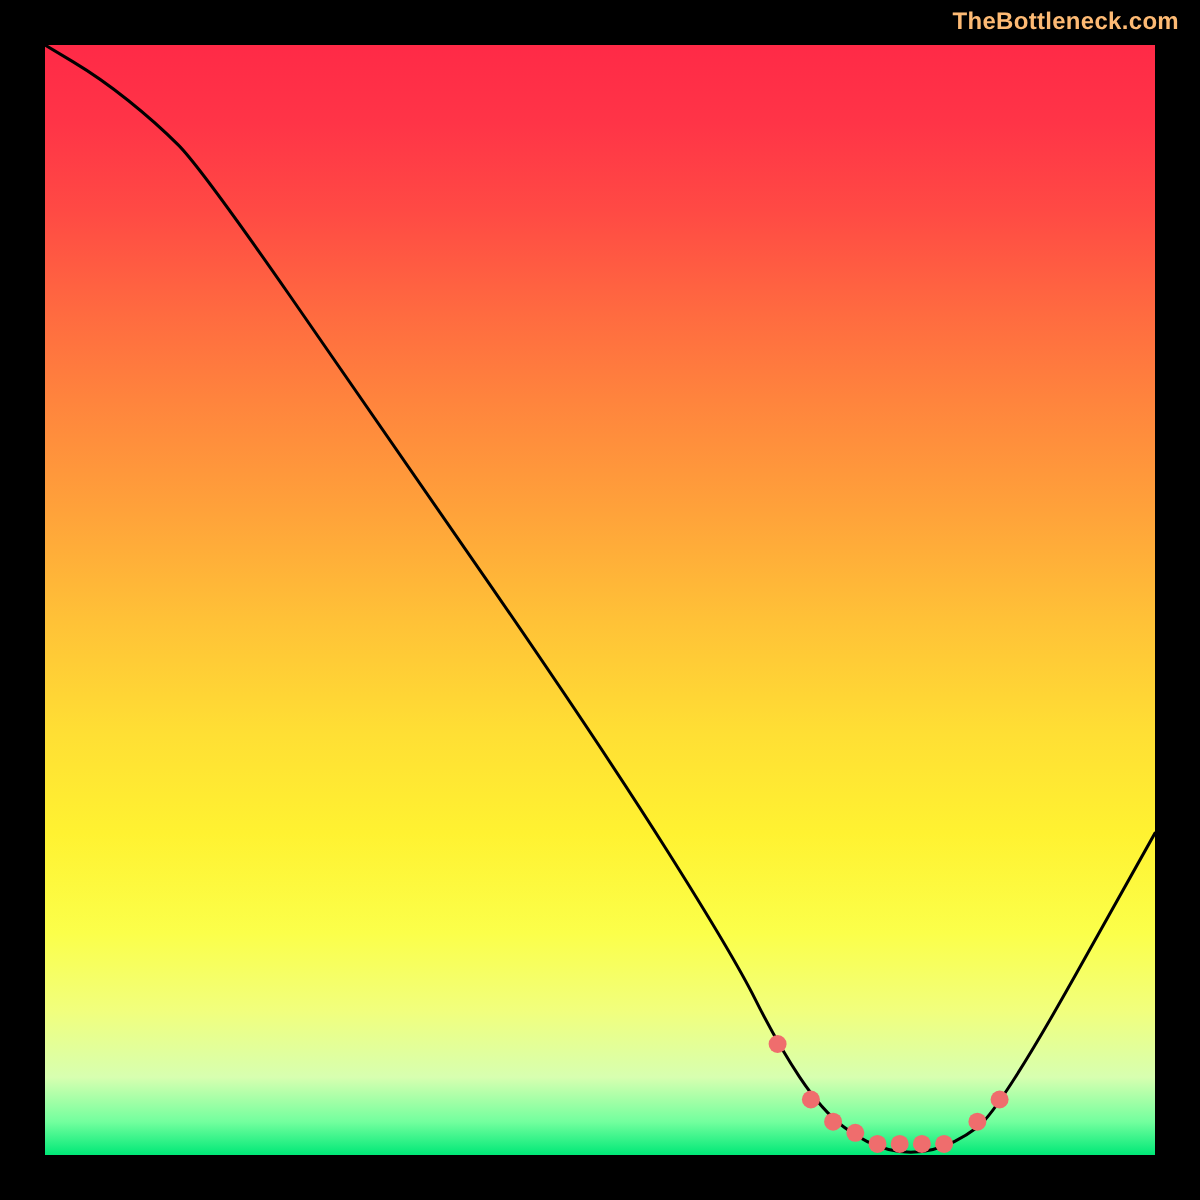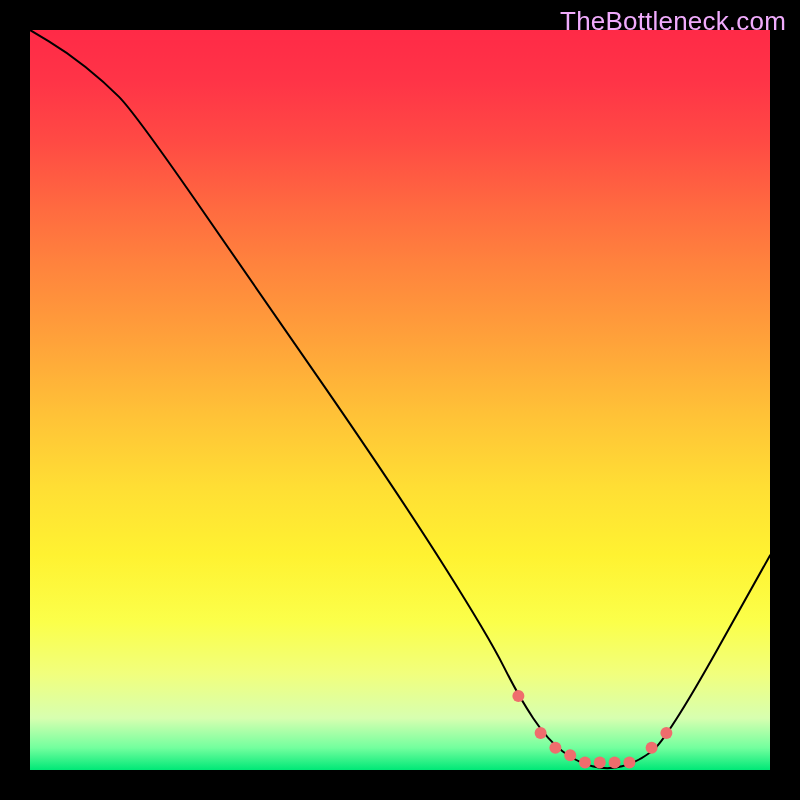--- a/index.html
+++ b/index.html
@@ -14,23 +14,23 @@
   .stage {
     position: relative;
     width: 800px;
     height: 800px;
     background: #000000;
   }
   .watermark {
     position: absolute;
     top: 6px;
     right: 14px;
-    color: #f0abfc;
-    font-size: 26px;
-    font-weight: 400;
+    color: #fdba74;
+    font-size: 16px;
+    font-weight: 700;
     letter-spacing: 0.2px;
     z-index: 10;
   }
   .plot {
     position: absolute;
     left: 30px;
     top: 30px;
     width: 740px;
     height: 740px;
     overflow: hidden;

